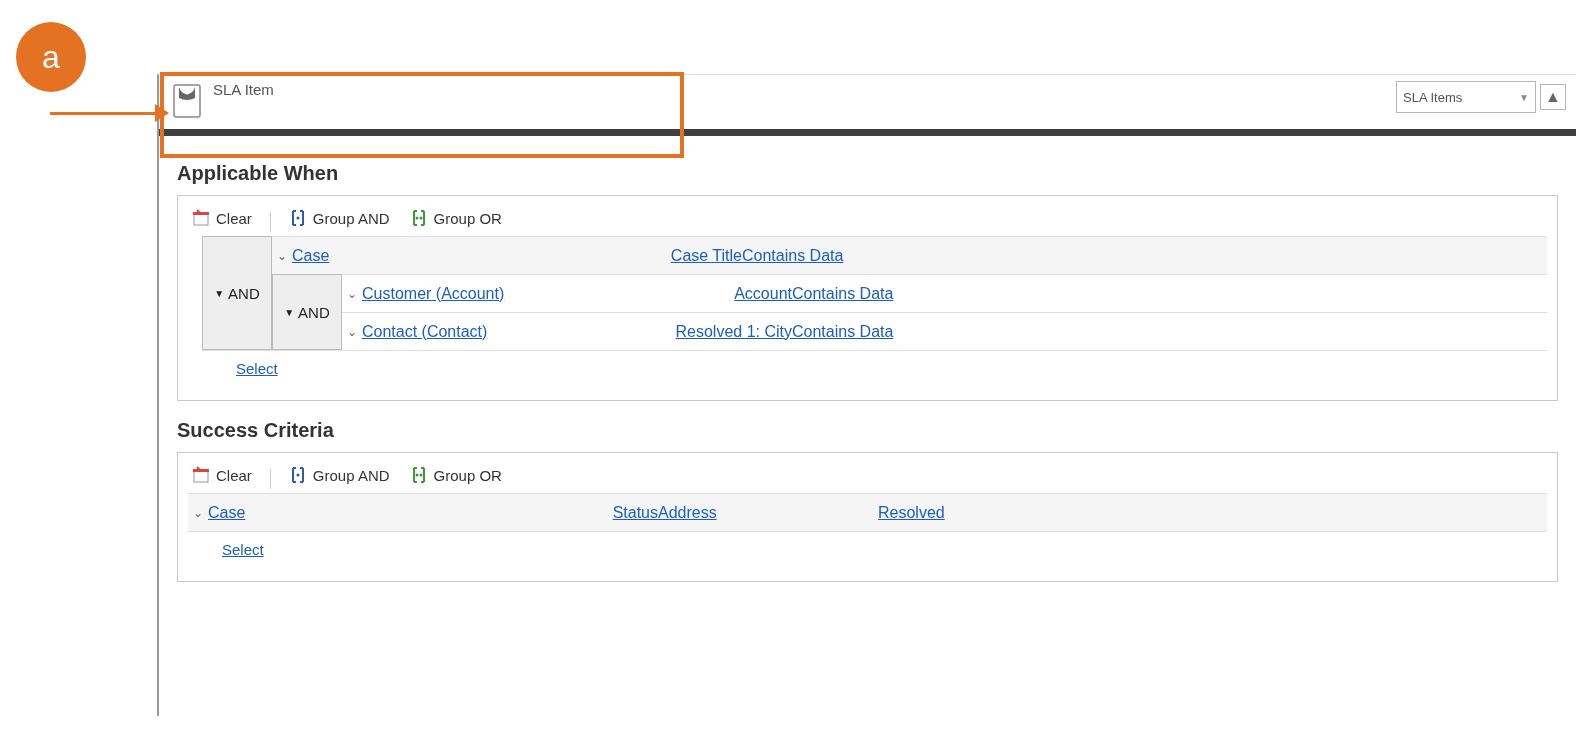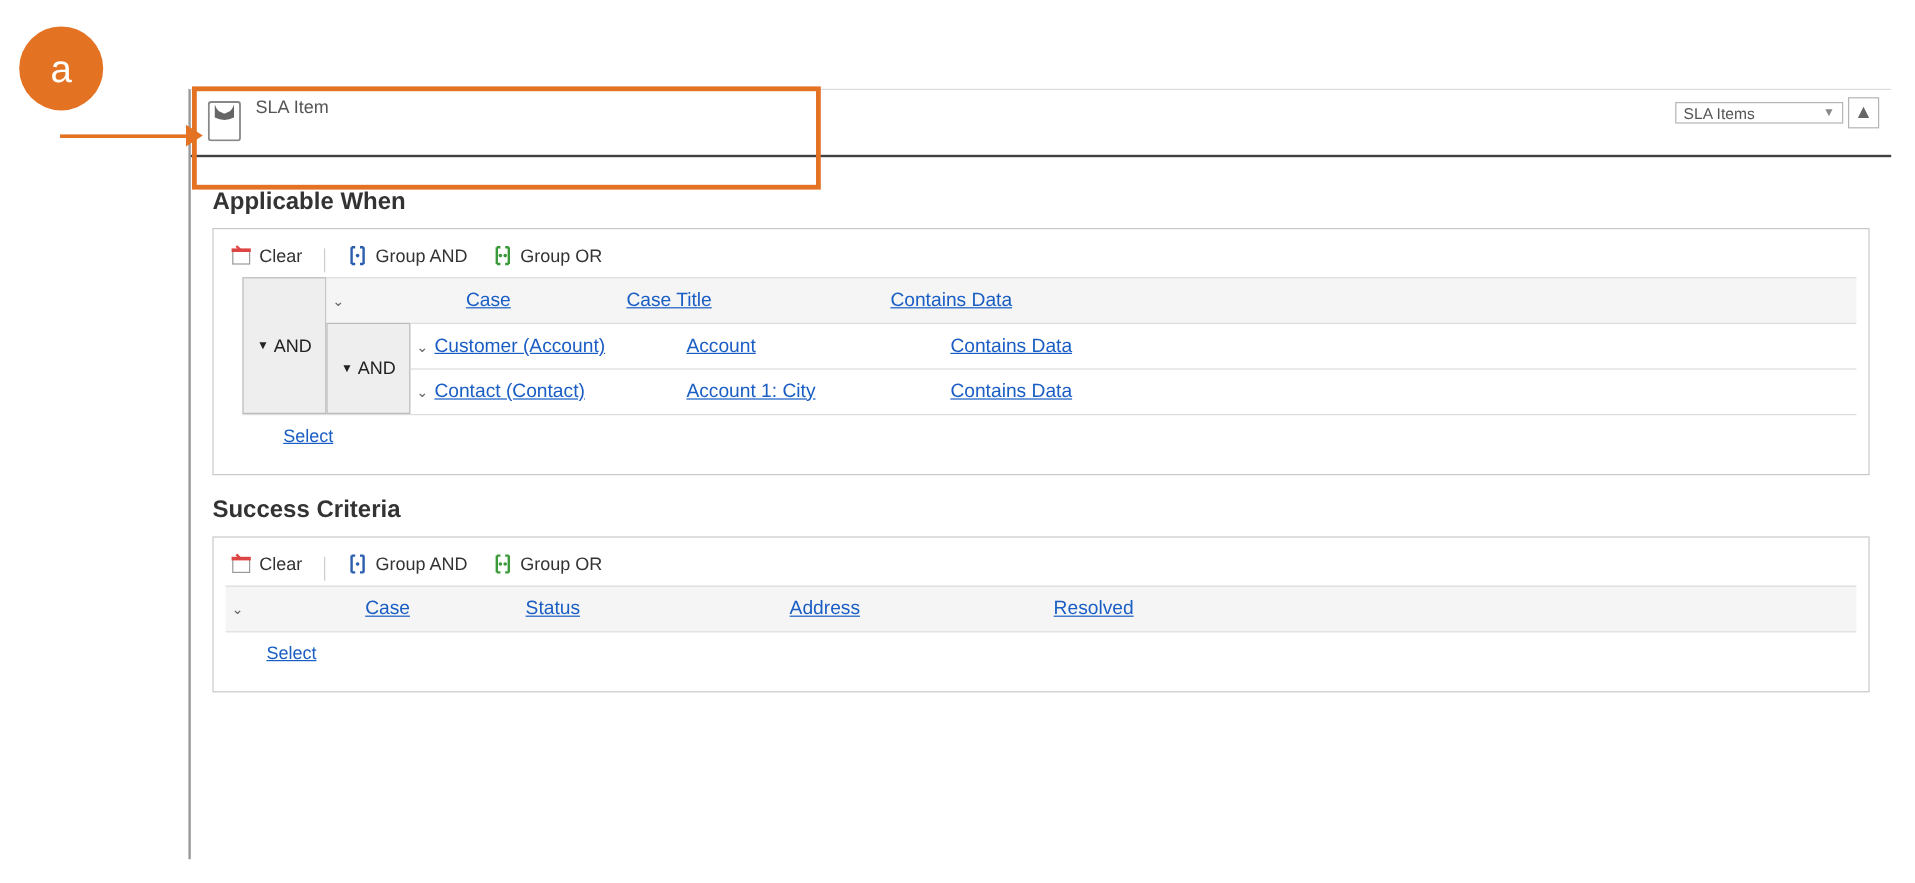--- a/index.html
+++ b/index.html
@@ -22,27 +22,27 @@
   }
 
   .app-frame { position:absolute; left:157px; top:74px; right:20px; bottom:20px; border-left:2px solid #999; border-top:1px solid #ddd; }
 
   .highlight-box {
     position:absolute; left:160px; top:72px; width:524px; height:86px;
     border:4px solid #e37222; z-index:8; pointer-events:none;
   }
 
   
-  .hdr { display:flex; align-items:flex-start; padding:6px 10px 10px 10px; border-bottom:2px solid #404040; }
+  .hdr { display:flex; align-items:flex-start; padding:6px 10px 10px 10px; border-bottom:7px solid #404040; }
   .hdr-icon-wrap { width:36px; height:36px; margin-top:2px; display:flex; align-items:center; justify-content:center;}
   .hdr-txt { margin-left:8px; }
   .hdr-type { font-size:15px; color:#555; }
   .hdr-title { font-size:28px; color:#222; font-weight:300; line-height:1.1; }
   .hdr-right { margin-left:auto; display:flex; align-items:center; gap:4px; }
-  .dd { border:1px solid #b5b5b5; height:18px; width:140px; display:flex; align-items:center; padding:0 6px; font-size:13px; color:#555; position:relative; }
+  .dd { border:1px solid #b5b5b5; height:32px; width:140px; display:flex; align-items:center; padding:0 6px; font-size:13px; color:#555; position:relative; }
   .dd-caret { margin-left:auto; color:#888; font-size:10px;}
   .up-btn { border:1px solid #b5b5b5; height:26px; width:26px; display:flex; align-items:center; justify-content:center; color:#666; }
 
   .section { padding:26px 18px 8px 18px; }
   .sec-title { font-size:20px; color:#333; font-weight:600; margin-bottom:10px; }
   .cond-panel { border:1px solid #c8c8c8; }
 
   .toolbar { display:flex; align-items:flex-end; height:36px; padding:0 6px; gap:4px; }
   .tbtn { display:flex; align-items:center; gap:6px; padding:0 8px; height:28px; font-size:15px; color:#333; cursor:pointer; }
   .sep { width:1px; height:20px; background:#ccc; margin:0 6px;}
@@ -50,22 +50,22 @@
   .cond-body { padding:4px 10px 14px 24px; }
   .group-cell { border:1px solid #bbb; background:#eee; display:flex; align-items:center; justify-content:center; font-size:15px; color:#222; }
   .row-chevron { width:20px; text-align:center; color:#666; font-size:12px; }
   .clink { color:#1a5ec4; text-decoration:underline; font-size:16px; cursor:pointer; }
   .clink-sm { font-size:15px; }
   .cond-row { display:flex; align-items:center; height:38px; border-top:1px solid #ddd; }
   .cond-row:first-child { border-top:1px solid #ddd; }
   .select-row { height:36px; display:flex; align-items:center; padding-left:34px; border-top:1px solid #ddd; }
 
   
-  .c-entity { width:230px;text-align:center; }
-  .c-field { width:220px; }
+  .c-entity { width:230px; }
+  .c-field { width:220px;text-align:right; }
   .c-op { width:220px; }
   .c-val { width:220px; }
 
   table.nest { border-collapse:collapse; width:100%; }
   table.nest td { padding:0; vertical-align:stretch; }
 
   .inner-rows { display:flex; flex-direction:column; width:100%; }
 
   .svg-icon { display:block; }
 
@@ -162,21 +162,21 @@
                   <div class="inner-rows" style="flex:1;">
                     <div class="cond-row">
                       <span class="row-chevron">⌄</span>
                       <span class="clink" style="width:210px;">Customer (Account)</span>
                       <span class="clink c-field">Account</span>
                       <span class="clink c-op">Contains Data</span>
                     </div>
                     <div class="cond-row">
                       <span class="row-chevron">⌄</span>
                       <span class="clink" style="width:210px;">Contact (Contact)</span>
-                      <span class="clink c-field">Account 1: City</span>
+                      <span class="clink c-field">Resolved 1: City</span>
                       <span class="clink c-op">Contains Data</span>
                     </div>
                   </div>
                 </div>
               </div>
             </td>
           </tr>
         </tbody>
           </table>
         <div class="select-row">

